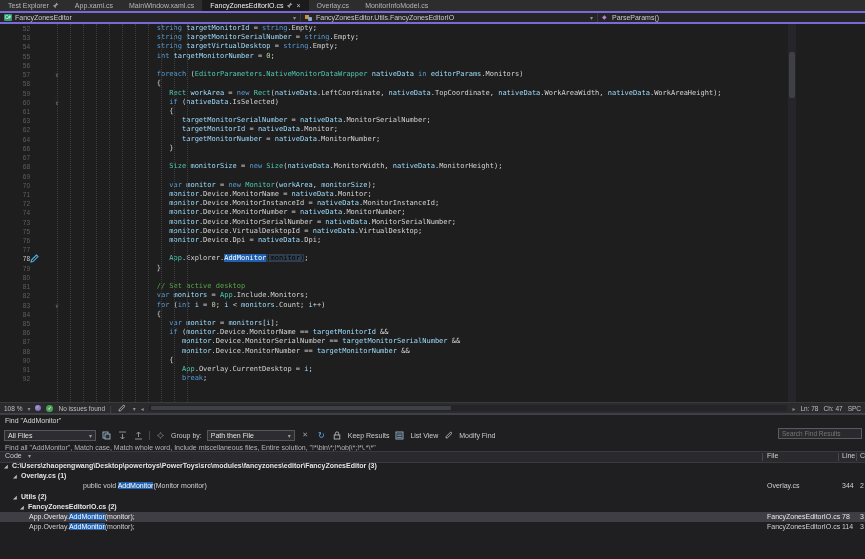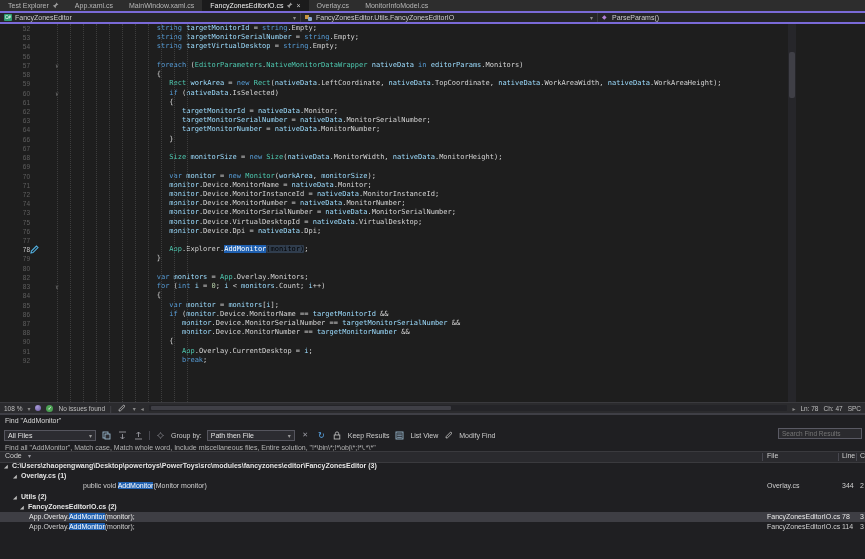--- a/index.html
+++ b/index.html
@@ -147,47 +147,49 @@
       <div class="guide" style="left: 135px;"></div>
       <div class="guide" style="left: 148px;"></div>
       <div class="guide" style="left: 161px;"></div>
       <div class="guide" style="left: 174px;"></div>
       <div class="guide" style="left: 187px;"></div>
     </div>
   <div id="codelines">
       <div class="cl"><span class="ln">52</span><span class="mg"></span><span class="fd"></span><span class="tx">                      <span class="k">string</span><span class="p"> </span><span class="v">targetMonitorId</span><span class="p"> = </span><span class="k">string</span><span class="p">.Empty;</span></span></div>
       <div class="cl"><span class="ln">53</span><span class="mg"></span><span class="fd"></span><span class="tx">                      <span class="k">string</span><span class="p"> </span><span class="v">targetMonitorSerialNumber</span><span class="p"> = </span><span class="k">string</span><span class="p">.Empty;</span></span></div>
       <div class="cl"><span class="ln">54</span><span class="mg"></span><span class="fd"></span><span class="tx">                      <span class="k">string</span><span class="p"> </span><span class="v">targetVirtualDesktop</span><span class="p"> = </span><span class="k">string</span><span class="p">.Empty;</span></span></div>
+      <div class="cl"><span class="ln">55</span><span class="mg"></span><span class="fd"></span><span class="tx">                      <span class="k">int</span><span class="p"> </span><span class="v">targetMonitorNumber</span><span class="p"> = </span><span class="n">0</span><span class="p">;</span></span></div>
       <div class="cl"><span class="ln">56</span><span class="mg"></span><span class="fd"></span><span class="tx"></span></div>
       <div class="cl"><span class="ln">57</span><span class="mg"></span><span class="fd">∨</span><span class="tx">                      <span class="k">foreach</span><span class="p"> (</span><span class="t">EditorParameters</span><span class="p">.</span><span class="t">NativeMonitorDataWrapper</span><span class="p"> </span><span class="v">nativeData</span><span class="p"> </span><span class="k">in</span><span class="p"> </span><span class="v">editorParams</span><span class="p">.Monitors)</span></span></div>
       <div class="cl"><span class="ln">58</span><span class="mg"></span><span class="fd"></span><span class="tx">                      <span class="p">{</span></span></div>
       <div class="cl"><span class="ln">59</span><span class="mg"></span><span class="fd"></span><span class="tx">                         <span class="t">Rect</span><span class="p"> </span><span class="v">workArea</span><span class="p"> = </span><span class="k">new</span><span class="p"> </span><span class="t">Rect</span><span class="p">(</span><span class="v">nativeData</span><span class="p">.LeftCoordinate, </span><span class="v">nativeData</span><span class="p">.TopCoordinate, </span><span class="v">nativeData</span><span class="p">.WorkAreaWidth, </span><span class="v">nativeData</span><span class="p">.WorkAreaHeight);</span></span></div>
       <div class="cl"><span class="ln">60</span><span class="mg"></span><span class="fd">∨</span><span class="tx">                         <span class="k">if</span><span class="p"> (</span><span class="v">nativeData</span><span class="p">.IsSelected)</span></span></div>
       <div class="cl"><span class="ln">61</span><span class="mg"></span><span class="fd"></span><span class="tx">                         <span class="p">{</span></span></div>
+      <div class="cl"><span class="ln">63</span><span class="mg"></span><span class="fd"></span><span class="tx">                            <span class="v">targetMonitorSerialNumber</span><span class="p"> = </span><span class="v">nativeData</span><span class="p">.MonitorSerialNumber;</span></span></div>
       <div class="cl"><span class="ln">62</span><span class="mg"></span><span class="fd"></span><span class="tx">                            <span class="v">targetMonitorId</span><span class="p"> = </span><span class="v">nativeData</span><span class="p">.Monitor;</span></span></div>
-      <div class="cl"><span class="ln">63</span><span class="mg"></span><span class="fd"></span><span class="tx">                            <span class="v">targetMonitorSerialNumber</span><span class="p"> = </span><span class="v">nativeData</span><span class="p">.MonitorSerialNumber;</span></span></div>
       <div class="cl"><span class="ln">64</span><span class="mg"></span><span class="fd"></span><span class="tx">                            <span class="v">targetMonitorNumber</span><span class="p"> = </span><span class="v">nativeData</span><span class="p">.MonitorNumber;</span></span></div>
       <div class="cl"><span class="ln">66</span><span class="mg"></span><span class="fd"></span><span class="tx">                         <span class="p">}</span></span></div>
       <div class="cl"><span class="ln">67</span><span class="mg"></span><span class="fd"></span><span class="tx"></span></div>
       <div class="cl"><span class="ln">68</span><span class="mg"></span><span class="fd"></span><span class="tx">                         <span class="t">Size</span><span class="p"> </span><span class="v">monitorSize</span><span class="p"> = </span><span class="k">new</span><span class="p"> </span><span class="t">Size</span><span class="p">(</span><span class="v">nativeData</span><span class="p">.MonitorWidth, </span><span class="v">nativeData</span><span class="p">.MonitorHeight);</span></span></div>
       <div class="cl"><span class="ln">69</span><span class="mg"></span><span class="fd"></span><span class="tx"></span></div>
       <div class="cl"><span class="ln">70</span><span class="mg"></span><span class="fd"></span><span class="tx">                         <span class="k">var</span><span class="p"> </span><span class="v">monitor</span><span class="p"> = </span><span class="k">new</span><span class="p"> </span><span class="t">Monitor</span><span class="p">(</span><span class="v">workArea</span><span class="p">, </span><span class="v">monitorSize</span><span class="p">);</span></span></div>
       <div class="cl"><span class="ln">71</span><span class="mg"></span><span class="fd"></span><span class="tx">                         <span class="v">monitor</span><span class="p">.Device.MonitorName = </span><span class="v">nativeData</span><span class="p">.Monitor;</span></span></div>
       <div class="cl"><span class="ln">72</span><span class="mg"></span><span class="fd"></span><span class="tx">                         <span class="v">monitor</span><span class="p">.Device.MonitorInstanceId = </span><span class="v">nativeData</span><span class="p">.MonitorInstanceId;</span></span></div>
       <div class="cl"><span class="ln">74</span><span class="mg"></span><span class="fd"></span><span class="tx">                         <span class="v">monitor</span><span class="p">.Device.MonitorNumber = </span><span class="v">nativeData</span><span class="p">.MonitorNumber;</span></span></div>
       <div class="cl"><span class="ln">73</span><span class="mg"></span><span class="fd"></span><span class="tx">                         <span class="v">monitor</span><span class="p">.Device.MonitorSerialNumber = </span><span class="v">nativeData</span><span class="p">.MonitorSerialNumber;</span></span></div>
       <div class="cl"><span class="ln">75</span><span class="mg"></span><span class="fd"></span><span class="tx">                         <span class="v">monitor</span><span class="p">.Device.VirtualDesktopId = </span><span class="v">nativeData</span><span class="p">.VirtualDesktop;</span></span></div>
       <div class="cl"><span class="ln">76</span><span class="mg"></span><span class="fd"></span><span class="tx">                         <span class="v">monitor</span><span class="p">.Device.Dpi = </span><span class="v">nativeData</span><span class="p">.Dpi;</span></span></div>
       <div class="cl"><span class="ln">77</span><span class="mg"></span><span class="fd"></span><span class="tx"></span></div>
       <div class="cl cur"><span class="ln">78</span><span class="mg"><svg width="9" height="9" viewBox="0 0 9 9">
             <path d="M1 8l2-.4L8 2.6 6.4 1 1.4 6z" fill="none" stroke="#52b0e0" stroke-width="1.1"></path>
           </svg></span><span class="fd"></span><span class="tx">                         <span class="t">App</span><span class="p">.Explorer.</span><span class="s">AddMonitor</span><span class="b">(monitor)</span><span class="p">;</span></span></div>
       <div class="cl"><span class="ln">79</span><span class="mg"></span><span class="fd"></span><span class="tx">                      <span class="p">}</span></span></div>
       <div class="cl"><span class="ln">80</span><span class="mg"></span><span class="fd"></span><span class="tx"></span></div>
-      <div class="cl"><span class="ln">82</span><span class="mg"></span><span class="fd"></span><span class="tx">                      <span class="k">var</span><span class="p"> </span><span class="v">monitors</span><span class="p"> = </span><span class="t">App</span><span class="p">.Overlay.Monitors;</span></span></div>
+      <div class="cl"><span class="ln">81</span><span class="mg"></span><span class="fd"></span><span class="tx">                      <span class="c">// Set active desktop</span></span></div>
+      <div class="cl"><span class="ln">82</span><span class="mg"></span><span class="fd"></span><span class="tx">                      <span class="k">var</span><span class="p"> </span><span class="v">monitors</span><span class="p"> = </span><span class="t">App</span><span class="p">.Include.Monitors;</span></span></div>
       <div class="cl"><span class="ln">83</span><span class="mg"></span><span class="fd">∨</span><span class="tx">                      <span class="k">for</span><span class="p"> (</span><span class="k">int</span><span class="p"> </span><span class="v">i</span><span class="p"> = </span><span class="n">0</span><span class="p">; </span><span class="v">i</span><span class="p"> &lt; </span><span class="v">monitors</span><span class="p">.Count; </span><span class="v">i</span><span class="p">++)</span></span></div>
       <div class="cl"><span class="ln">84</span><span class="mg"></span><span class="fd"></span><span class="tx">                      <span class="p">{</span></span></div>
       <div class="cl"><span class="ln">85</span><span class="mg"></span><span class="fd"></span><span class="tx">                         <span class="k">var</span><span class="p"> </span><span class="v">monitor</span><span class="p"> = </span><span class="v">monitors</span><span class="p">[</span><span class="v">i</span><span class="p">];</span></span></div>
       <div class="cl"><span class="ln">86</span><span class="mg"></span><span class="fd"></span><span class="tx">                         <span class="k">if</span><span class="p"> (</span><span class="v">monitor</span><span class="p">.Device.MonitorName == </span><span class="v">targetMonitorId</span><span class="p"> &amp;&amp;</span></span></div>
       <div class="cl"><span class="ln">87</span><span class="mg"></span><span class="fd"></span><span class="tx">                            <span class="v">monitor</span><span class="p">.Device.MonitorSerialNumber == </span><span class="v">targetMonitorSerialNumber</span><span class="p"> &amp;&amp;</span></span></div>
       <div class="cl"><span class="ln">88</span><span class="mg"></span><span class="fd"></span><span class="tx">                            <span class="v">monitor</span><span class="p">.Device.MonitorNumber == </span><span class="v">targetMonitorNumber</span><span class="p"> &amp;&amp;</span></span></div>
       <div class="cl"><span class="ln">90</span><span class="mg"></span><span class="fd"></span><span class="tx">                         <span class="p">{</span></span></div>
       <div class="cl"><span class="ln">91</span><span class="mg"></span><span class="fd"></span><span class="tx">                            <span class="t">App</span><span class="p">.Overlay.CurrentDesktop = </span><span class="v">i</span><span class="p">;</span></span></div>
       <div class="cl"><span class="ln">92</span><span class="mg"></span><span class="fd"></span><span class="tx">                            <span class="k">break</span><span class="p">;</span></span></div>
     </div>

